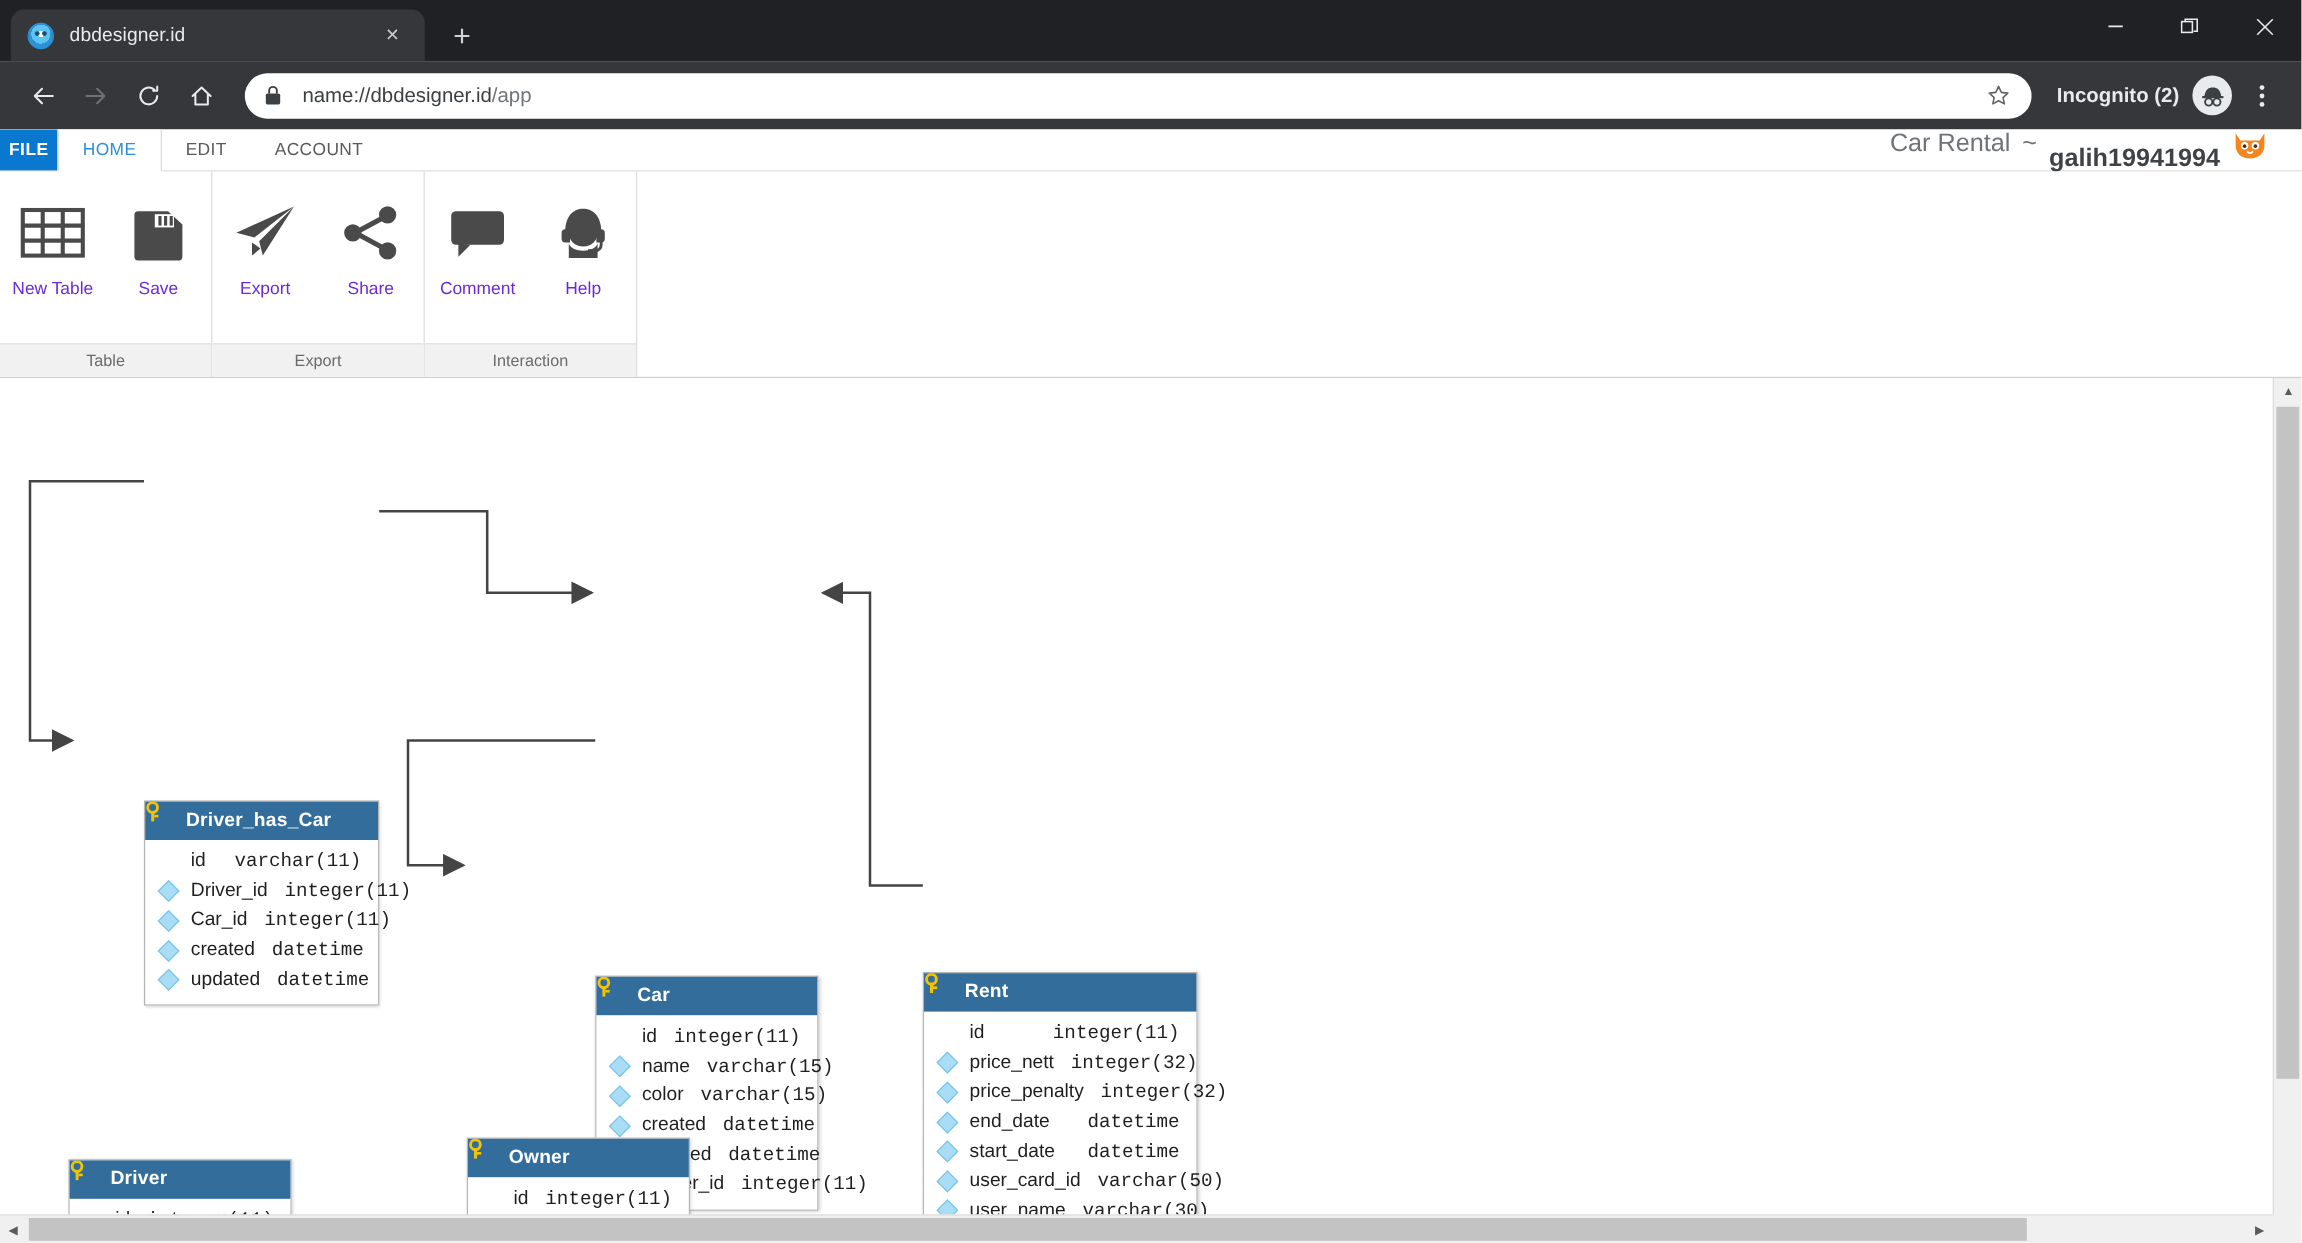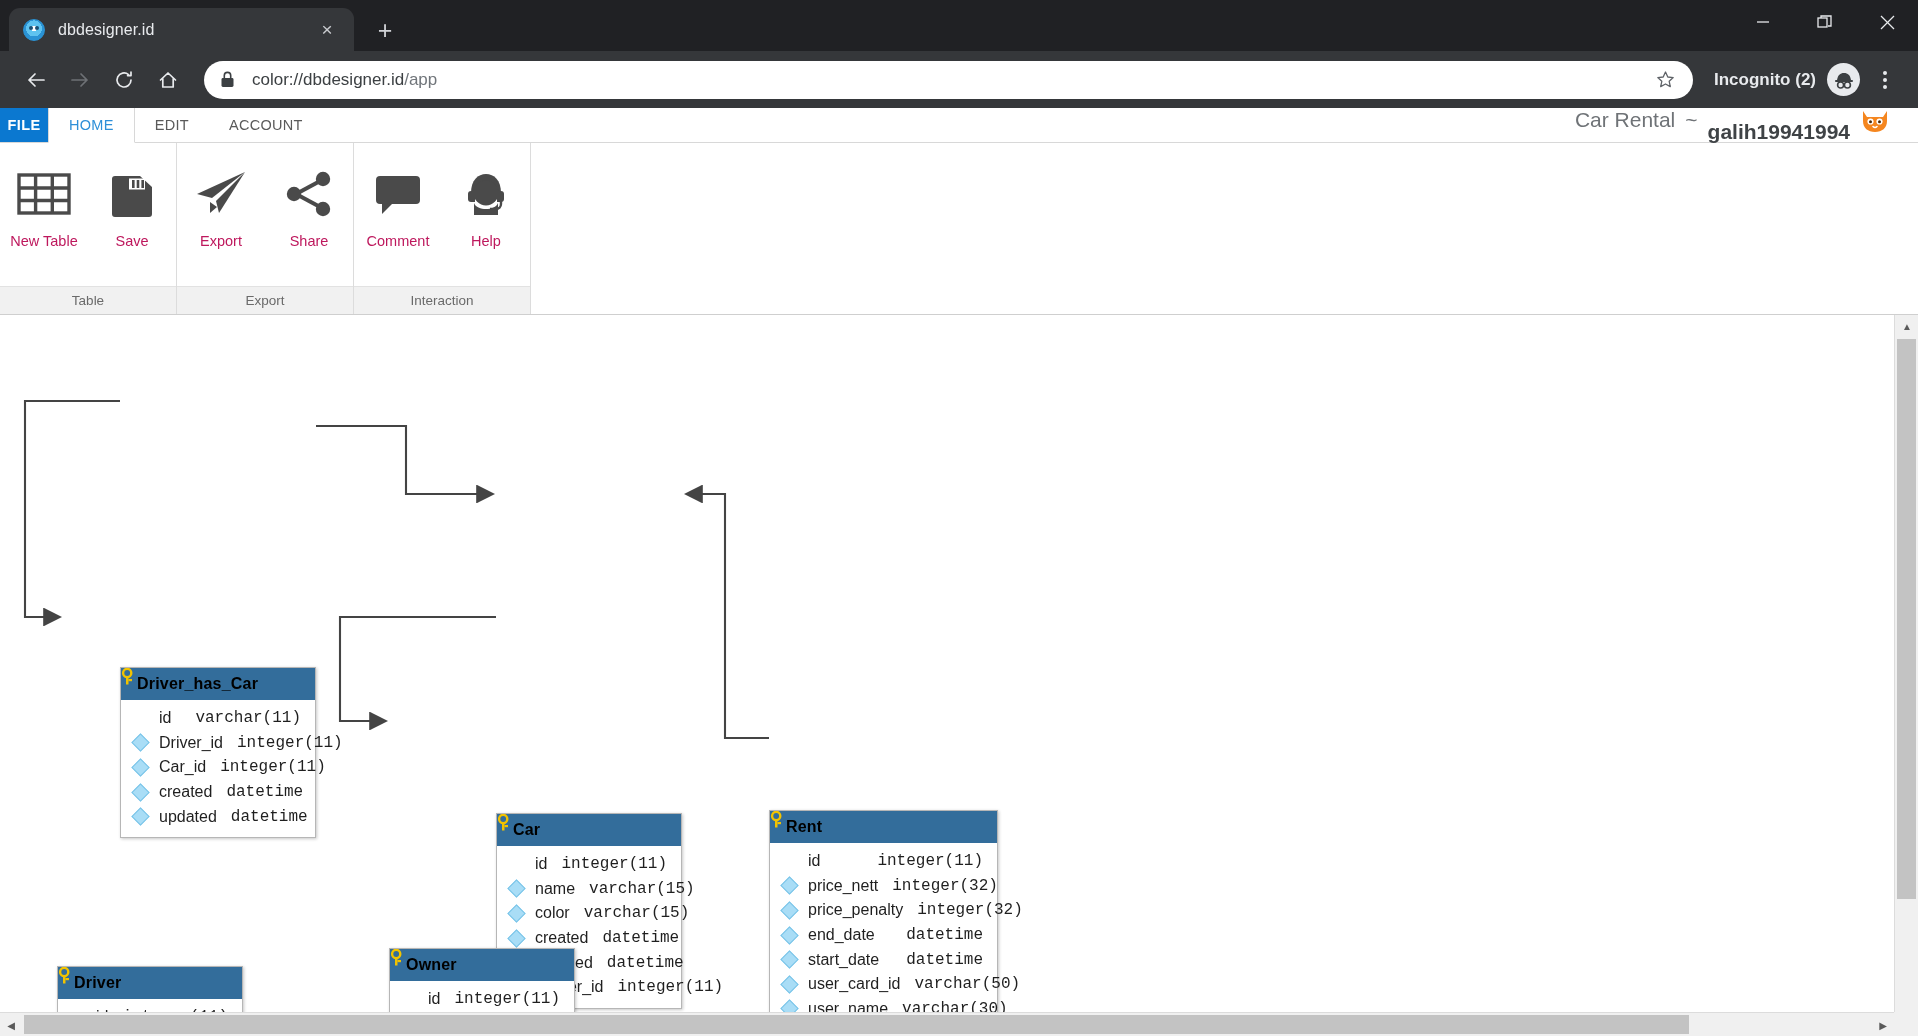--- a/index.html
+++ b/index.html
@@ -163,40 +163,40 @@
   .ribbon-group .btns { flex: 1 1 auto; display: flex; align-items: flex-start; padding-top: 16px; }
   .ribbon-group .grp-label {
     height: 28px; background: #f1f1f1; color: #6a6a6a;
     font-size: 13.5px; display: flex; align-items: center; justify-content: center;
     border-top: 1px solid #e2e2e2;
   }
   .rb-btn {
     width: 88px; display: flex; flex-direction: column; align-items: center;
     gap: 10px; cursor: pointer; padding-top: 6px;
   }
-  .rb-btn .lbl { font-size: 14.5px; color: #be185d; }
+  .rb-btn .lbl { font-size: 14.5px; color: #6d28d9; }
   .rb-icon { height: 58px; display: flex; align-items: center; justify-content: center; }
 
   
   .canvas-wrap { flex: 1 1 auto; position: relative; overflow: hidden; background: #fff; }
   .canvas { position: absolute; inset: 0; }
   .canvas svg { position: absolute; left: 0; top: 0; }
 
   .er-table {
     position: absolute;
     background: #ffffff;
     border: 1px solid #b6b6b6;
     box-shadow: 1px 1px 3px rgba(0,0,0,.22);
     font-size: 16px;
   }
   .er-head {
     background: #336d9b;
-    color: #000000;
+    color: #ffffff;
     font-size: 16px; font-weight: bold;
-    padding: 7px 0 7px 16px;
+    padding: 7px 0 7px 34px;
     letter-spacing: .2px;
   }
   .er-body { padding: 6px 0 8px 0; }
   .er-row {
     display: flex; align-items: center;
     padding: 0 14px 0 13px;
     height: 24.6px;
     color: #1f1f1f;
   }
   .er-ic { width: 25px; flex: 0 0 25px; display: flex; align-items: center; }
@@ -289,21 +289,21 @@
       </svg>
   </div>
 
   <div class="omnibox">
     <span class="lock-icon">
       <svg width="15" height="17" viewBox="0 0 15 17">
         <rect x="1.5" y="7" width="12" height="9" rx="1.4" fill="#3c4043"></rect>
         <path d="M4.3 7 V4.6 a3.2 3.2 0 0 1 6.4 0 V7" fill="none" stroke="#3c4043" stroke-width="1.6"></path>
       </svg>
     </span>
-    <span class="omnibox-url"><span style="color:#3c4043">color://</span><span style="color:#3c4043">dbdesigner.id</span><span class="dim">/app</span></span>
+    <span class="omnibox-url"><span style="color:#3c4043">name://</span><span style="color:#3c4043">dbdesigner.id</span><span class="dim">/app</span></span>
     <span class="star-icon">
       <svg width="19" height="19" viewBox="0 0 19 19">
           <path d="M9.5 2 L11.8 7 L17.2 7.6 L13.2 11.3 L14.3 16.6 L9.5 14 L4.7 16.6 L5.8 11.3 L1.8 7.6 L7.2 7 Z" fill="none" stroke="#5f6368" stroke-width="1.3" stroke-linejoin="round"></path>
         </svg>
     </span>
   </div>
 
   <div class="incognito-pill">
     <span>Incognito (2)</span>
     <span class="incognito-avatar">

